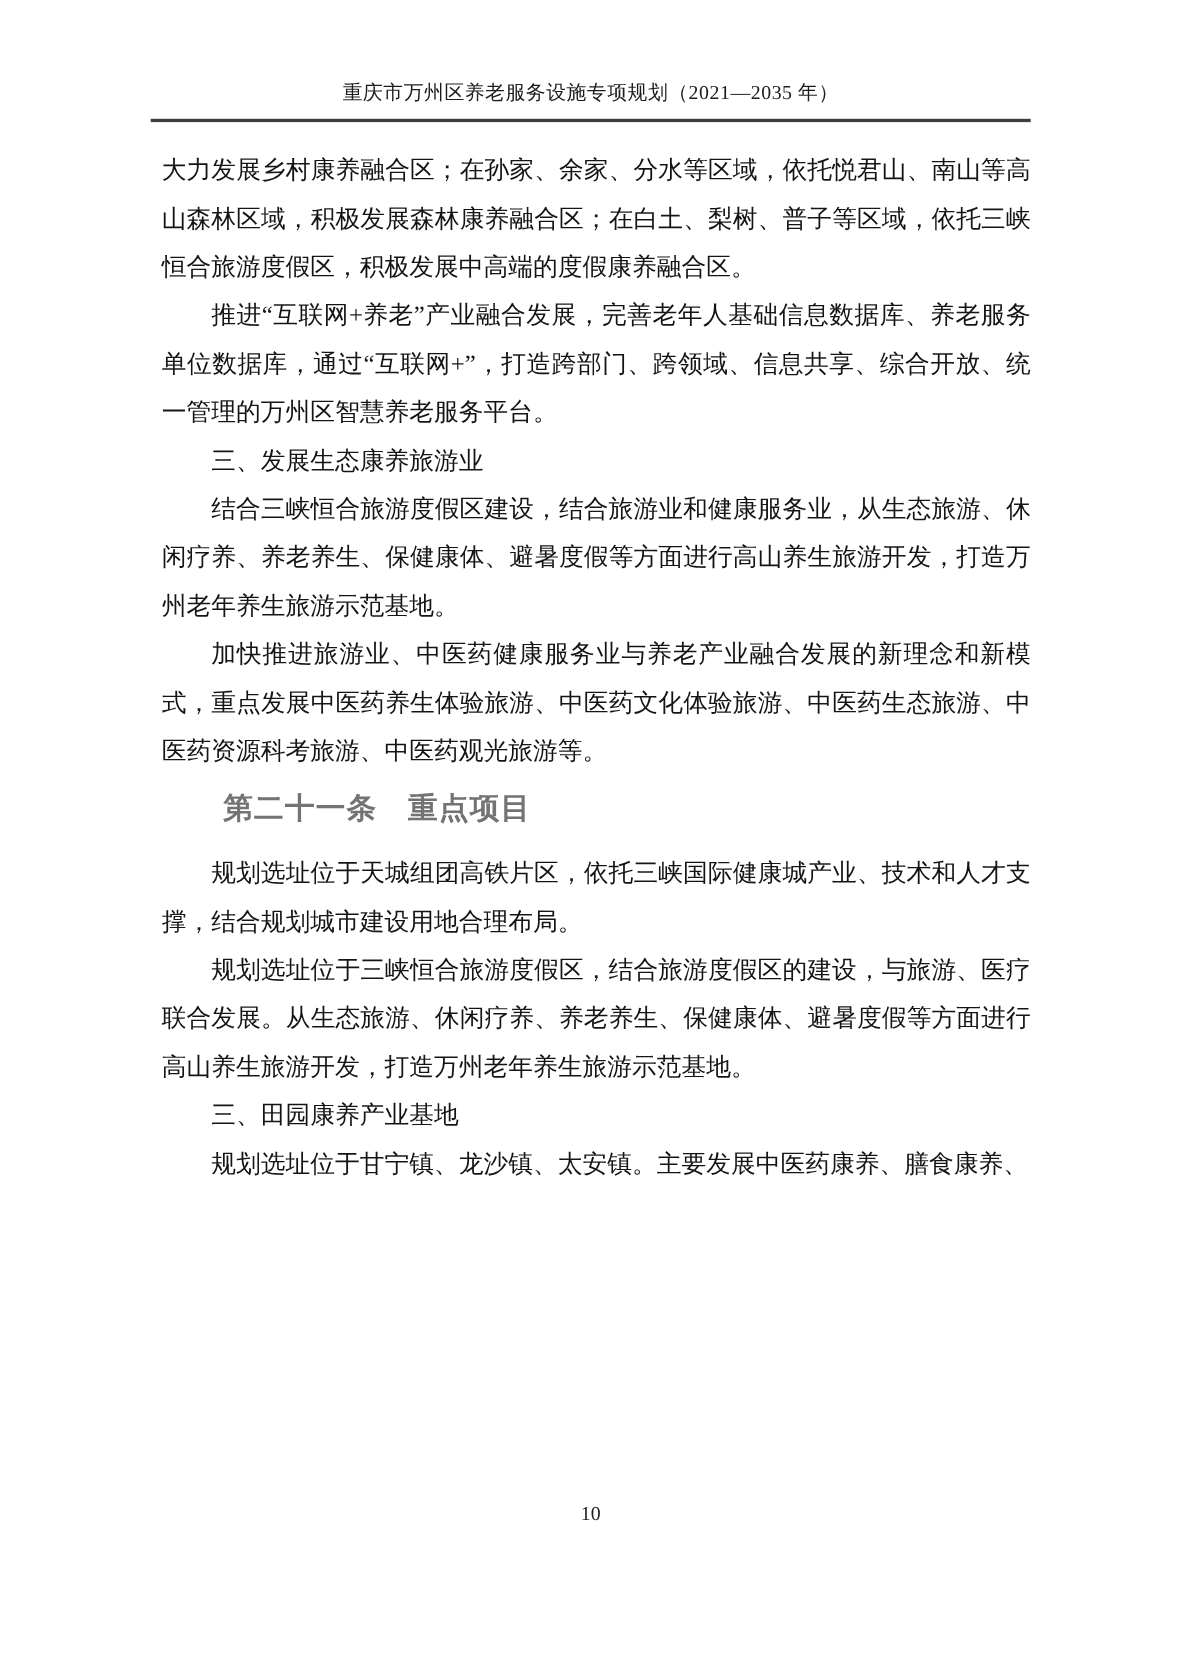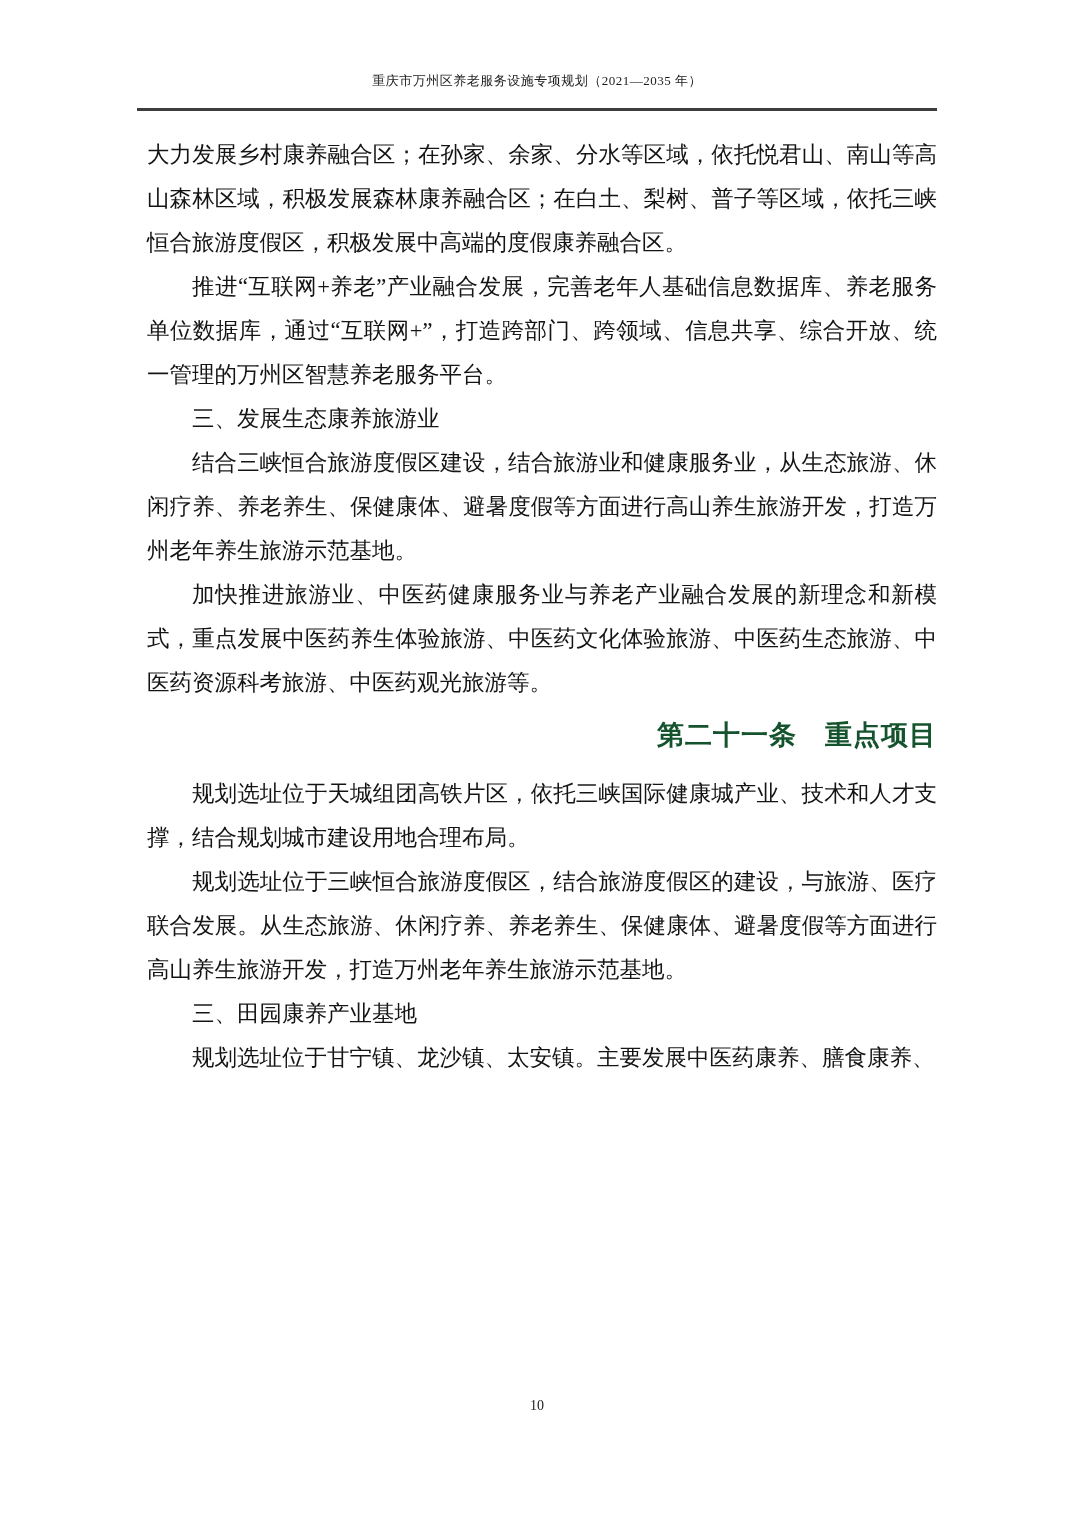--- a/index.html
+++ b/index.html
@@ -11,21 +11,21 @@
     overflow: hidden;
     font-family: "Liberation Serif", "DejaVu Serif", serif;
     color: #161616;
   }
   .page-header {
     position: absolute;
     top: 72px;
     left: 137px;
     width: 800px;
     text-align: center;
-    font-size: 13px;
+    font-size: 18px;
     letter-spacing: 0.5px;
     color: #1c1c1c;
     white-space: nowrap;
   }
   .header-rule {
     position: absolute;
     top: 108px;
     left: 137px;
     width: 800px;
     height: 0;
@@ -49,32 +49,31 @@
   }
   .content p.no-indent { text-indent: 0; }
   .article-heading {
     margin: 6px 0 13px 0;
     font-family: "Liberation Sans", "DejaVu Sans", sans-serif;
     font-weight: bold;
     font-size: 27px;
     line-height: 48px;
     text-indent: 56px;
     letter-spacing: 1px;
-    text-align: right;
-    color: #14532d;
+    text-align: left;
+    color: #737373;
   }
   .page-footer {
     position: absolute;
     top: 1366px;
     left: 137px;
     width: 800px;
     text-align: center;
-    font-size: 14px;
+    font-size: 18px;
     color: #1c1c1c;
-    margin-top: 32px;
   }
 </style>
 </head>
 <body>
 
 <div class="page">
 
   <div class="page-header">重庆市万州区养老服务设施专项规划（2021—2035 年）</div>
 
   <div class="header-rule"></div>

